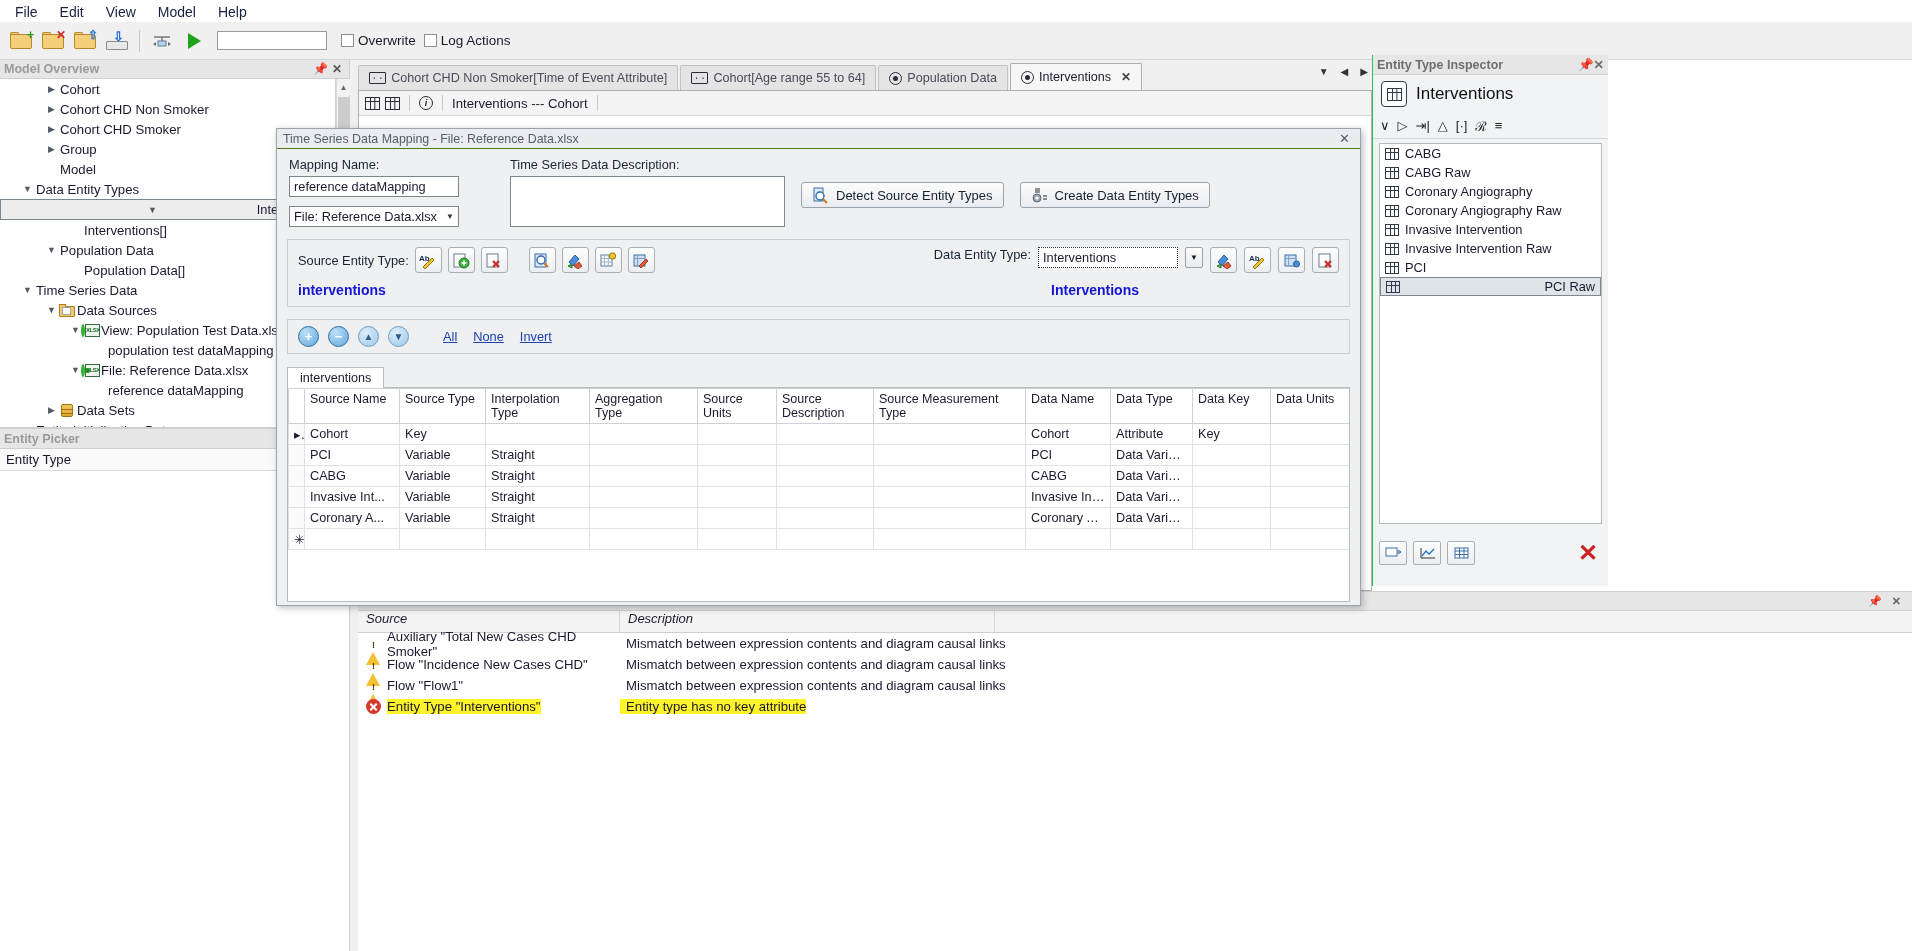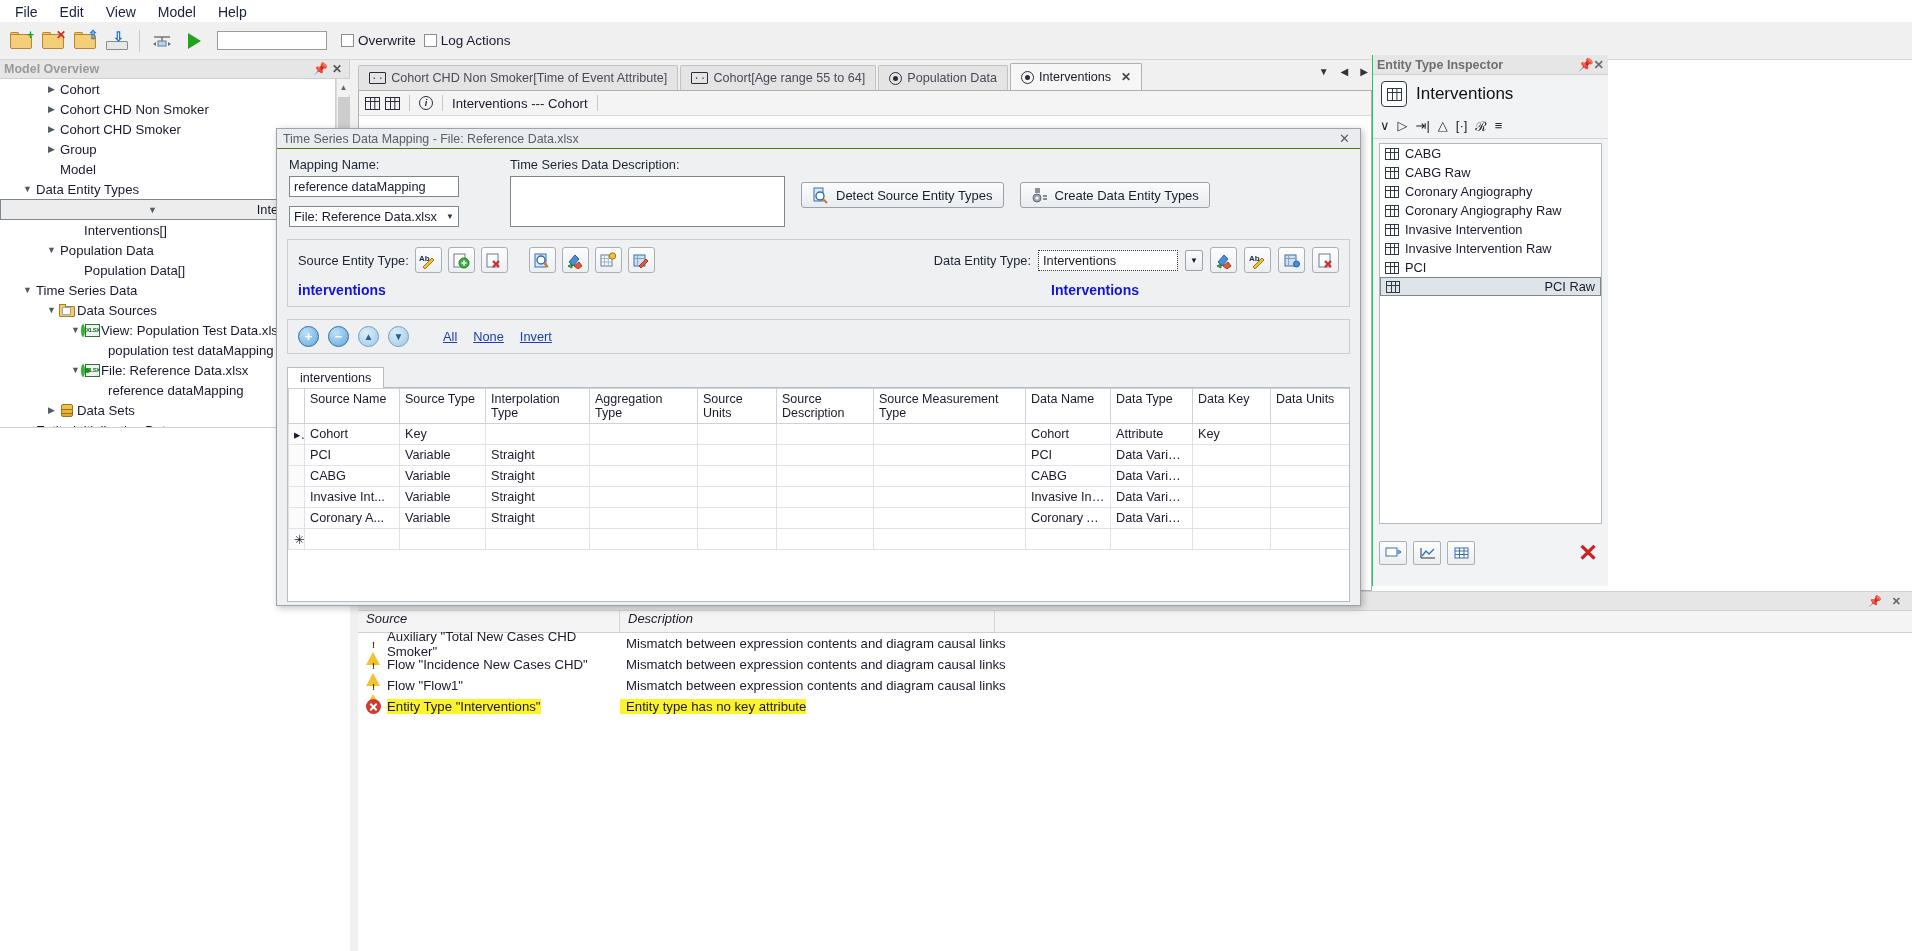--- a/index.html
+++ b/index.html
@@ -512,20 +512,27 @@
           <span class="tlabel">Entity Initialization Data</span>
         </div>
       </div>
   <div class="vscroll">
     <div class="up">▲</div>
     <div class="thumb"></div>
     <div class="dn">▼</div>
   </div>
 </div>
 
+<div id="entityPicker">
+  <div class="ep-head">
+    <span>Entity Picker</span>
+  </div>
+  <div class="ep-col">Entity Type</div>
+  <div class="ep-body"></div>
+</div>
 
 <div id="editorArea">
   <div class="tabstrip" id="tabHost">
         <div class="etab">
           <span class="ic-braces">··</span>
           <span>Cohort CHD Non Smoker[Time of Event Attribute]</span>
         </div>
         <div class="etab">
           <span class="ic-braces">··</span>
           <span>Cohort[Age range 55 to 64]</span>
@@ -770,21 +777,21 @@
         </span>
         <span class="iconbtn">
           <svg width="18" height="17" viewBox="0 0 18 17">
                 <rect x="2" y="3" width="11" height="11" fill="#cfe0f2" stroke="#3a6ea5"></rect>
                 <path d="M2 6.5 H13 M5.6 3 V14" stroke="#7fa0c4"></path>
                 <path d="M7 14 L14 7 l2 2 -7 7 z" fill="#e05a3c" stroke="#a33a22"></path>
               </svg>
         </span>
       </div>
       <div style="flex:1"></div>
-      <div style="display:flex;align-items:center;gap:7px;">
+      <div style="display:flex;align-items:flex-start;gap:7px;">
         <span class="lbl">Data Entity Type:</span>
         <div class="sel" style="width:140px;border:1px dotted #333;">
           <span>Interventions</span>
         </div>
         <span style="border:1px solid #9aa3ab;background:linear-gradient(#fcfcfc,#e9ecef);border-radius:2px;width:18px;height:21px;display:inline-flex;align-items:center;justify-content:center;font-size:8px;">▼</span>
         <span class="iconbtn">
           <svg width="18" height="17" viewBox="0 0 18 17">
                 <path d="M3 10 L9 3 l4 4 -6 7 z" fill="#4a8ddb" stroke="#2a5f9e"></path>
                 <path d="M8 14 l5 -4 3 4 -4 3 z" fill="#e05a3c" stroke="#a33a22"></path>
                 <path d="M2 14 l4 -2 0 4 z" fill="#4bb04b" stroke="#2a7a2a"></path>

